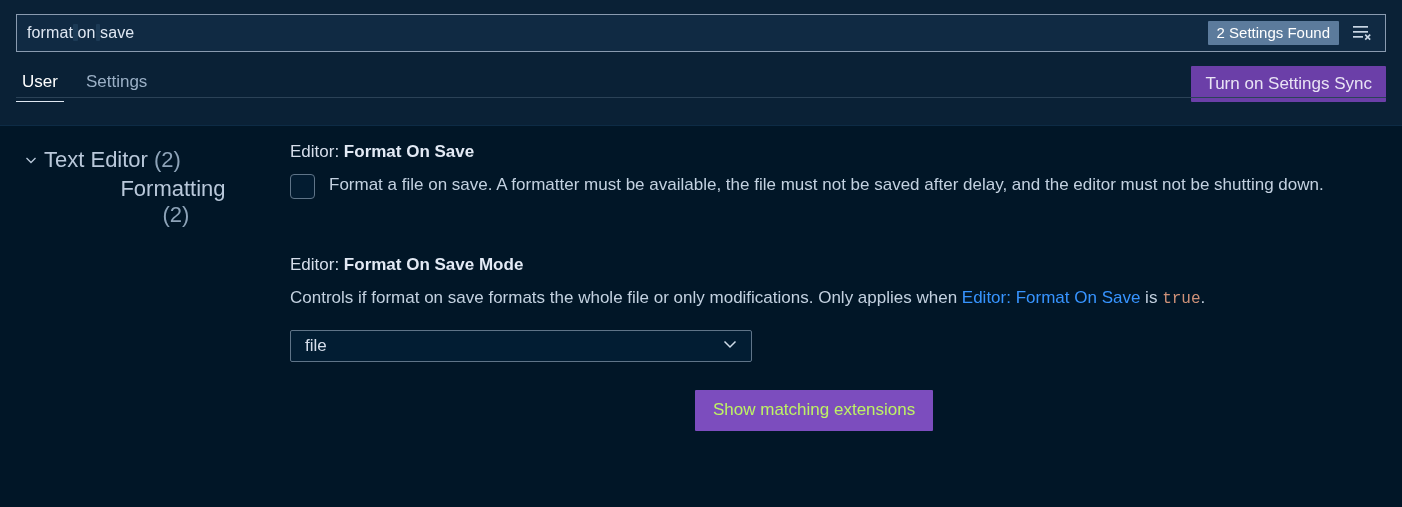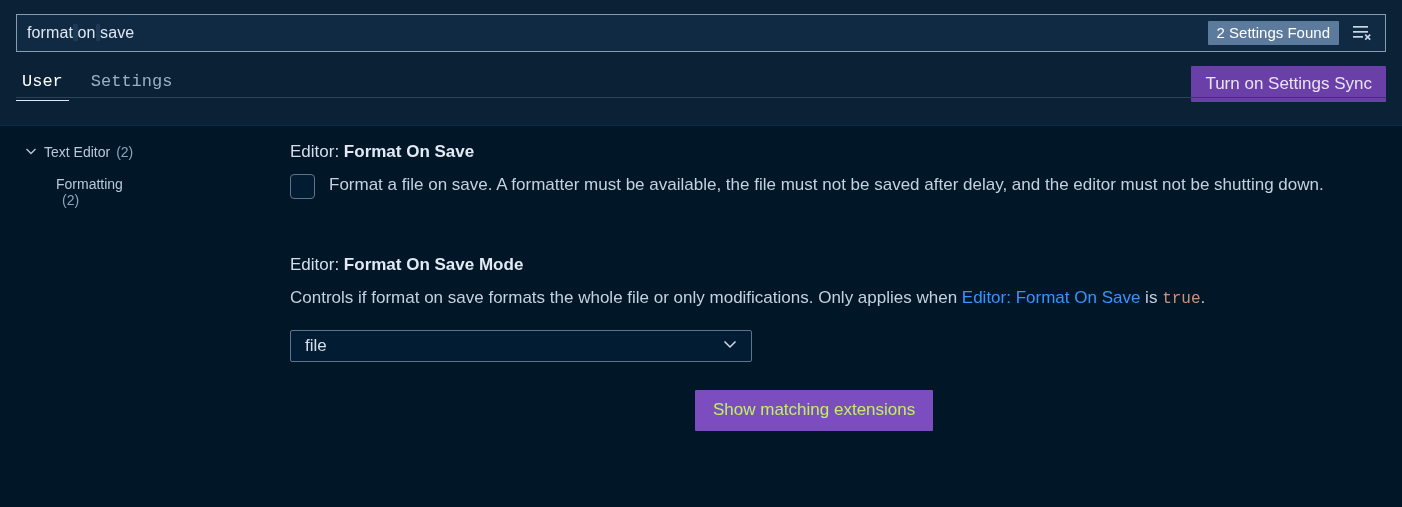--- a/index.html
+++ b/index.html
@@ -86,21 +86,21 @@
   
   .tabs-row {
     margin-top: 14px;
     padding: 0 16px;
     height: 46px;
     display: flex;
     align-items: flex-start;
     position: relative;
   }
 
-  .tabs-left { display: flex; align-items: flex-end; padding-top: 4px; font-family: Liberation Mono, monospace; }
+  .tabs-left { display: flex; align-items: flex-end; padding-top: 4px; }
 
   .tab {
     font-size: 17px;
     color: #9bb0c6;
     padding: 2px 6px 10px 6px;
     margin-right: 16px;
     position: relative;
     white-space: nowrap;
   }
   .tab.active { color: #ffffff; }
@@ -149,22 +149,22 @@
   }
 
   .toc-sidebar {
     width: 290px;
     flex: 0 0 290px;
     padding: 18px 0 0 0;
   }
 
   .toc-item {
     display: flex;
-    align-items: flex-start;
-    font-size: 14px;
+    align-items: center;
+    font-size: 22px;
     color: #b9c8da;
     height: 32px;
     padding-left: 22px;
     white-space: nowrap;
   }
   .toc-item .chevron {
     width: 18px;
     display: inline-flex;
     align-items: center;
     justify-content: center;

